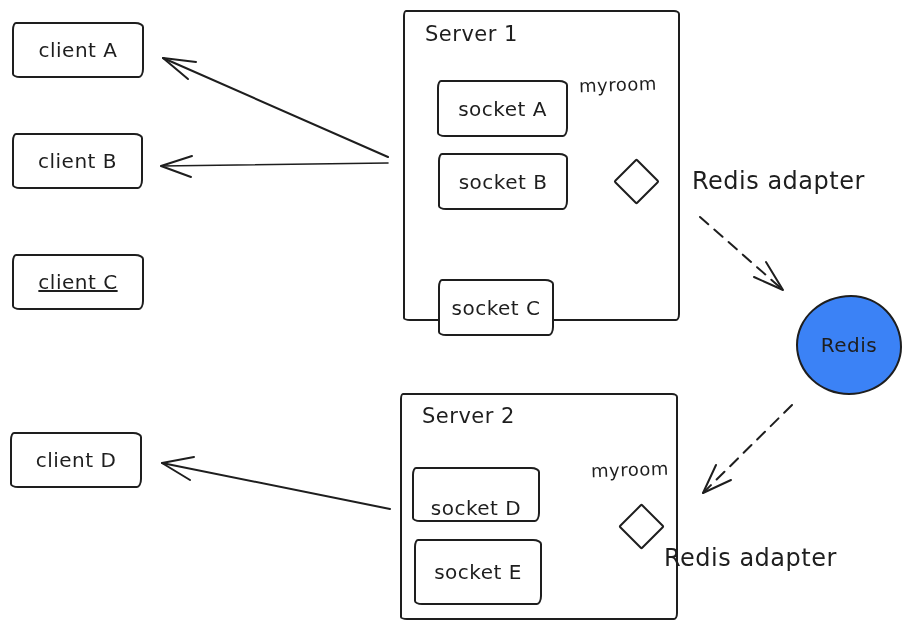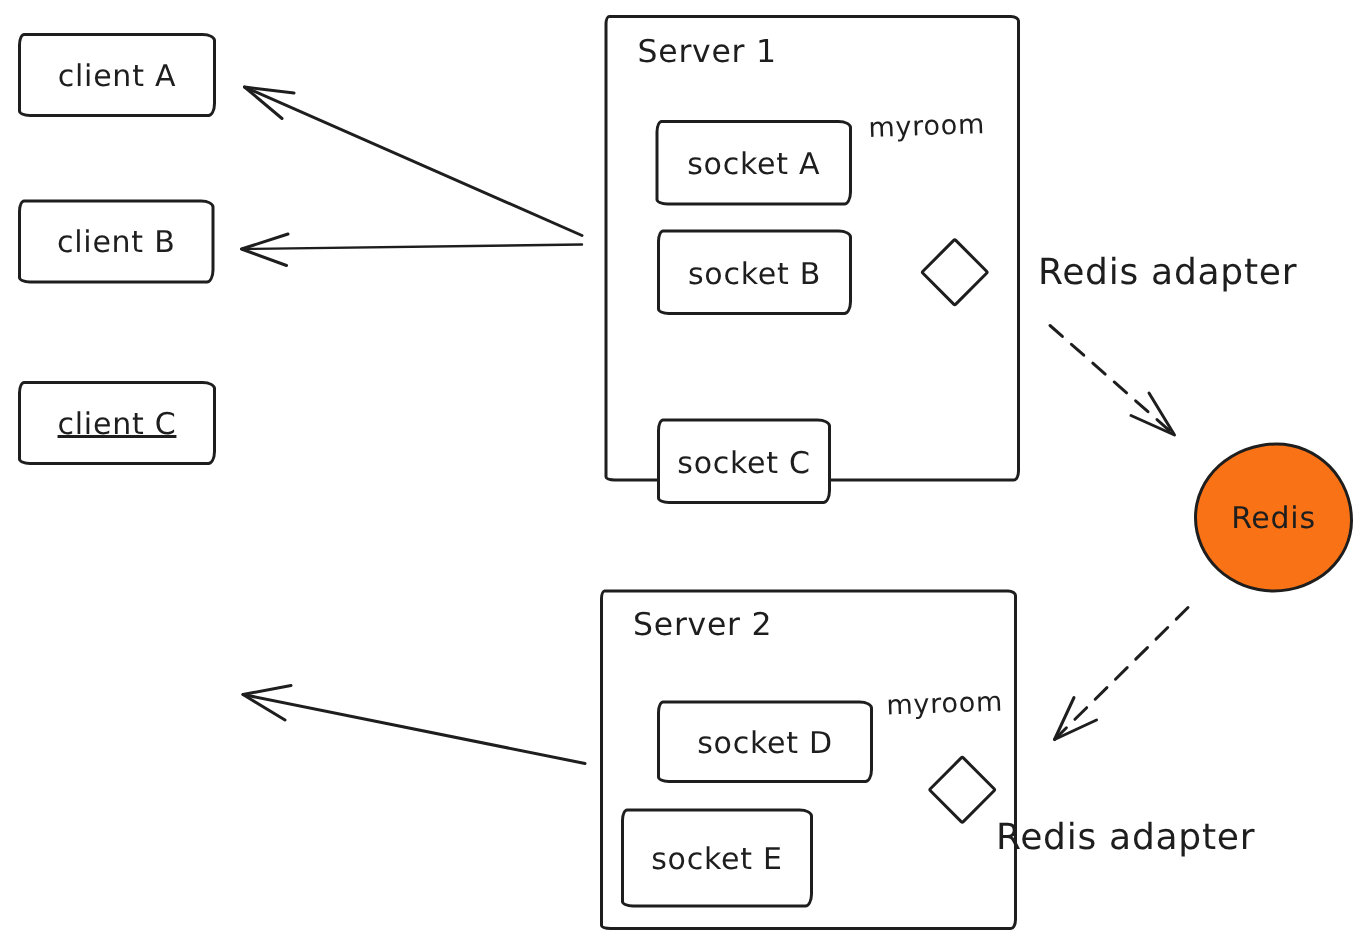--- a/index.html
+++ b/index.html
@@ -63,21 +63,21 @@
     background: transparent;
     transform: rotate(45deg);
     border-radius: 2px;
   }
   .redis-circle {
     position: absolute;
     left: 796px; top: 295px;
     width: 106px; height: 100px;
     border: 2.5px solid #1e1e1e;
     border-radius: 52% 48% 50% 50% / 50% 52% 48% 50%;
-    background: #f97316;
+    background: #3b82f6;
     display: flex;
     align-items: center;
     justify-content: center;
     font-size: 20px;
     letter-spacing: 0.5px;
   }
   svg path, svg rect { stroke: #1e1e1e; fill: none; }
 </style>
 </head>
 <body>
@@ -110,40 +110,43 @@
 
   <div class="node" style="left:12px; top:22px; width:132px; height:56px;">
     <span>client A</span>
   </div>
   <div class="node" style="left:12px; top:133px; width:131px; height:56px;">
     <span>client B</span>
   </div>
   <div class="node" style="left:12px; top:254px; width:132px; height:56px;text-decoration:underline;">
     <span>client C</span>
   </div>
+  <div class="node" style="left:10px; top:432px; width:132px; height:56px;">
+    <span>client D</span>
+  </div>
 
   <div class="server" style="left:403px; top:10px; width:277px; height:311px;"></div>
   <div class="floating-label" style="left:425px; top:22px;">Server 1</div>
   <div class="room-label" style="left:579px; top:74px;">myroom</div>
   <div class="node" style="left:437px; top:80px; width:131px; height:57px;">
     <span>socket A</span>
   </div>
   <div class="node" style="left:438px; top:153px; width:130px; height:57px;">
     <span>socket B</span>
   </div>
   <div class="node" style="left:438px; top:231px; width:116px; height:57px;margin-top:48px;">
     <span>socket C</span>
   </div>
   <div class="diamond" style="left:620px; top:165px;"></div>
   <div class="adapter-label" style="left:692px; top:167px;">Redis adapter</div>
 
   <div class="server" style="left:400px; top:393px; width:278px; height:227px;"></div>
   <div class="floating-label" style="left:422px; top:404px;">Server 2</div>
   <div class="room-label" style="left:591px; top:459px;">myroom</div>
-  <div class="node" style="left:438px; top:467px; width:144px; height:55px;">
+  <div class="node" style="left:412px; top:467px; width:128px; height:55px;align-items:flex-end;">
     <span>socket D</span>
   </div>
   <div class="node" style="left:414px; top:539px; width:128px; height:66px;">
     <span>socket E</span>
   </div>
   <div class="diamond" style="left:625px; top:510px; background:#ffffff00;"></div>
   <div class="adapter-label" style="left:664px; top:544px;">Redis adapter</div>
 
   <div class="redis-circle">
     <span>Redis</span>

